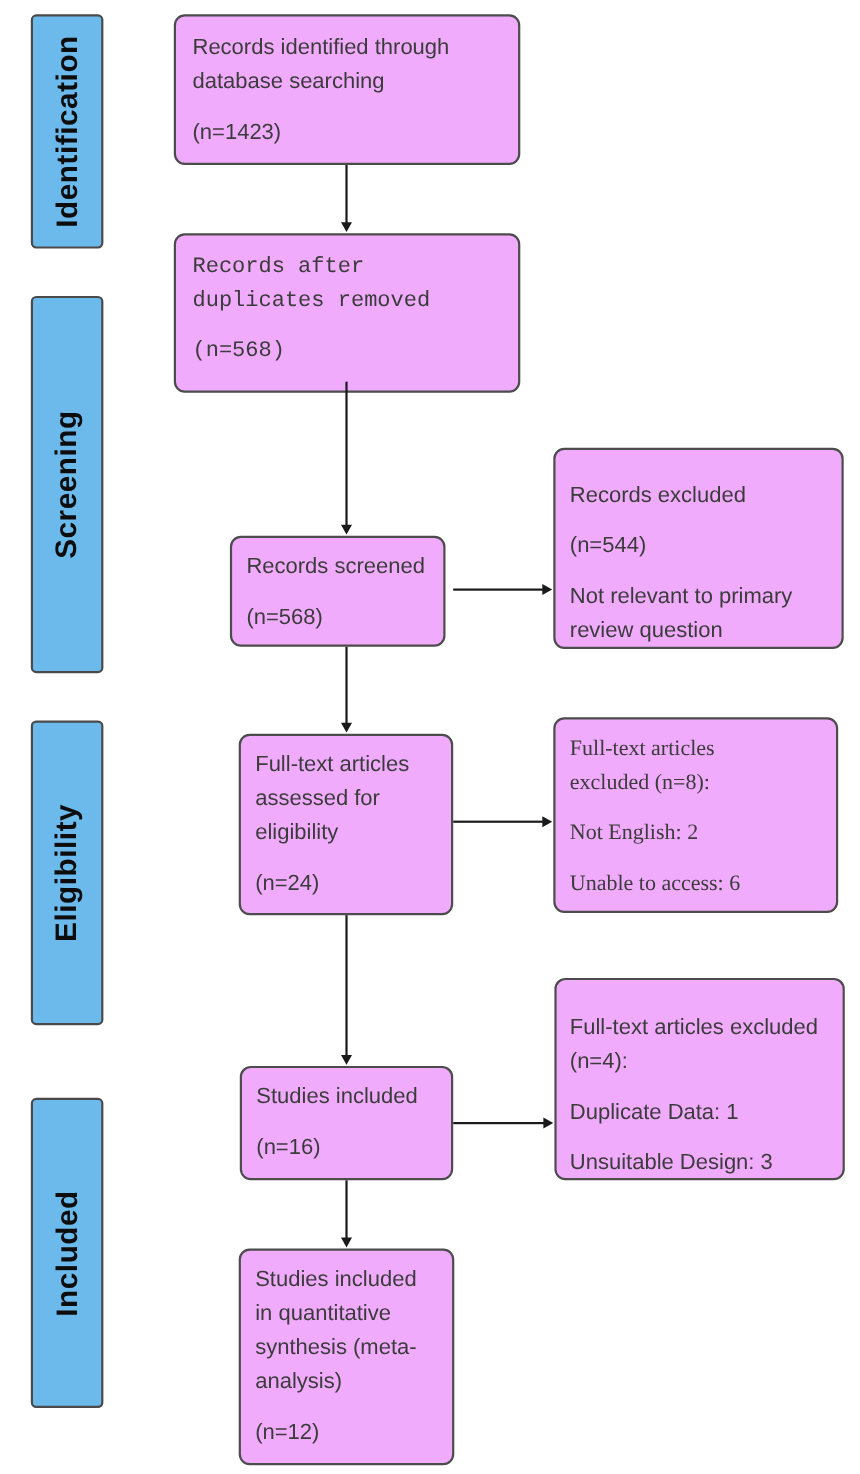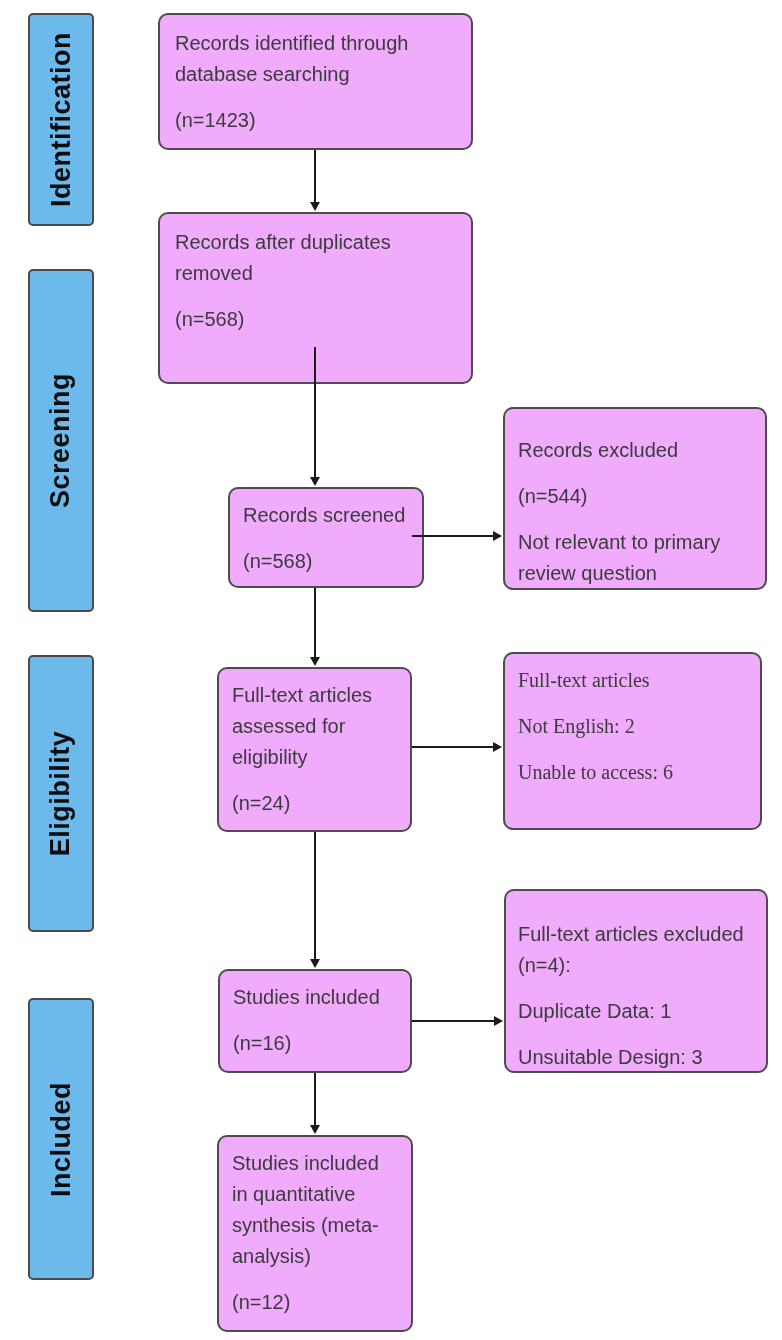--- a/index.html
+++ b/index.html
@@ -97,26 +97,26 @@
   </div>
   <div class="stage" style="left:28px; top:998px; width:66px; height:282px;">
     <span class="stage-text">Included</span>
   </div>
 
   <div class="fbox wide" style="left:158px; top:13px; width:315px; height:137px;">
     <p>Records identified through database searching</p>
     <p class="gap">(n=1423)</p>
   </div>
 
-  <div class="fbox wide" style="left:158px; top:212px; width:315px; height:172px;">
+  <div class="fbox wide" style="left:158px; top:212px; width:315px; height:145px;font-family:Liberation Mono, monospace;">
     <p>Records after duplicates removed</p>
     <p class="gap">(n=568)</p>
   </div>
 
-  <div class="fbox" style="left:228px; top:487px; width:196px; height:101px;">
+  <div class="fbox" style="left:209px; top:487px; width:196px; height:101px;">
     <p>Records screened</p>
     <p class="gap">(n=568)</p>
   </div>
 
   <div class="fbox" style="left:217px; top:667px; width:195px; height:165px;">
     <p>Full-text articles assessed for eligibility</p>
     <p class="gap">(n=24)</p>
   </div>
 
   <div class="fbox" style="left:218px; top:969px; width:194px; height:104px;">
@@ -130,20 +130,21 @@
   </div>
 
   <div class="fbox" style="left:503px; top:407px; width:264px; height:183px; padding:26px 13px;">
     <p>Records excluded</p>
     <p class="gap">(n=544)</p>
     <p class="gap">Not relevant to primary review question</p>
   </div>
 
   <div class="fbox" style="left:503px; top:652px; width:259px; height:178px; padding:11px 13px;font-family:Liberation Serif, serif;">
     <p>Full-text articles</p>
+    <p>excluded (n=8):</p>
     <p class="gap">Not English: 2</p>
     <p class="gap">Unable to access: 6</p>
   </div>
 
   <div class="fbox" style="left:504px; top:889px; width:264px; height:184px; padding:28px 12px;">
     <p>Full-text articles excluded</p>
     <p>(n=4):</p>
     <p class="gap">Duplicate Data: 1</p>
     <p class="gap">Unsuitable Design: 3</p>
   </div>

